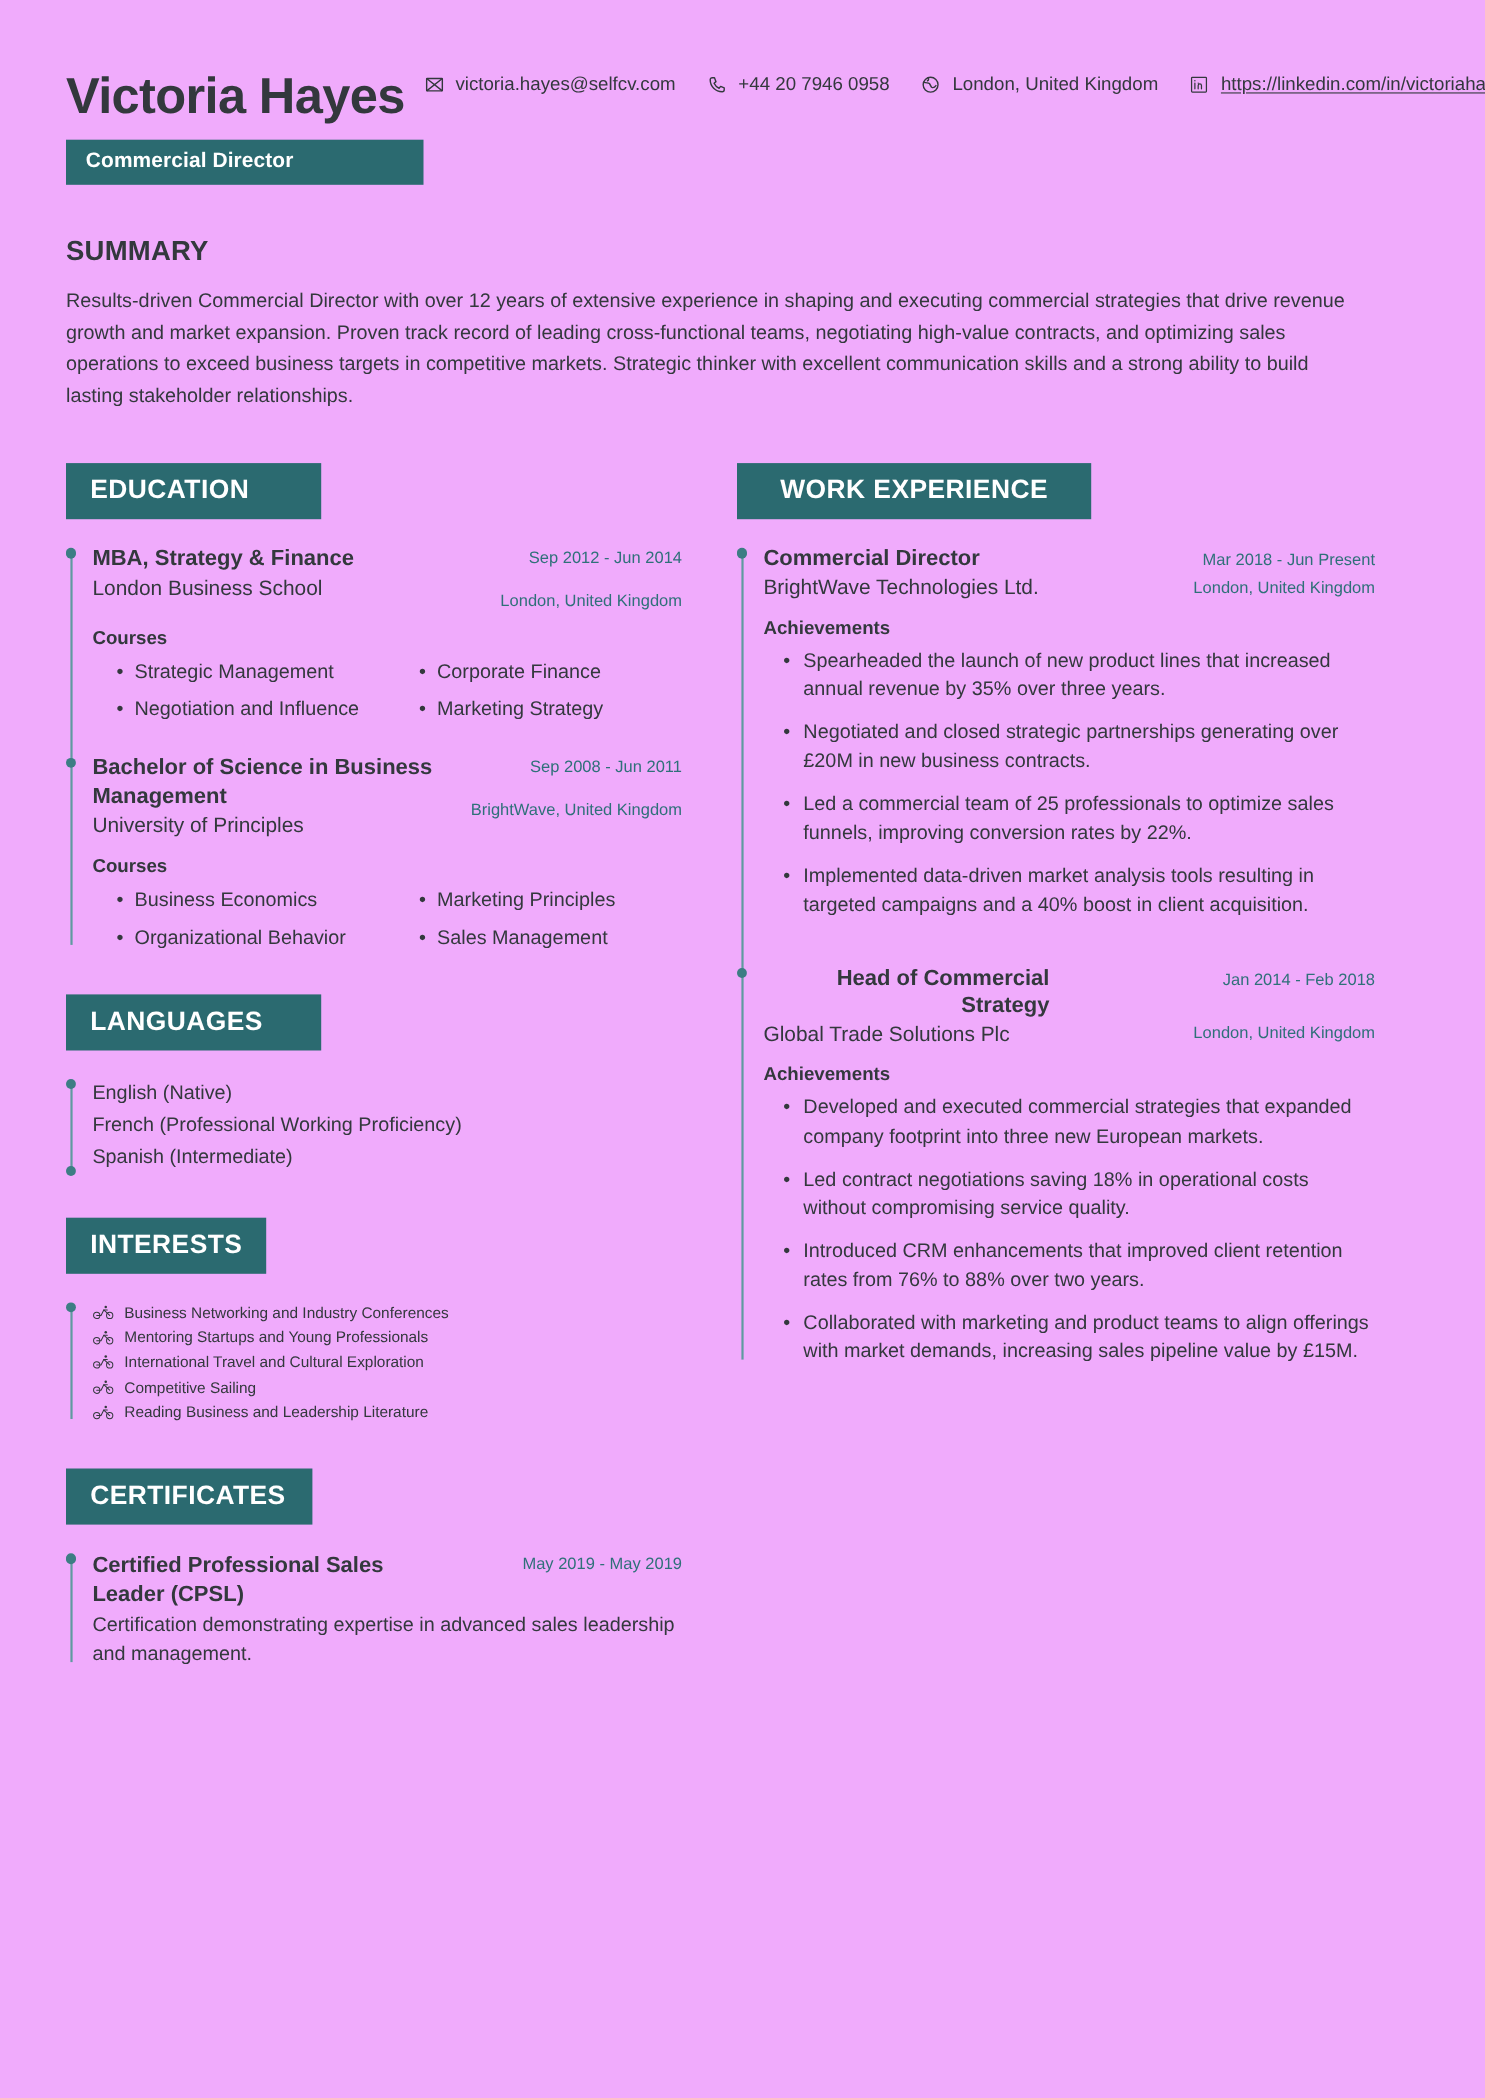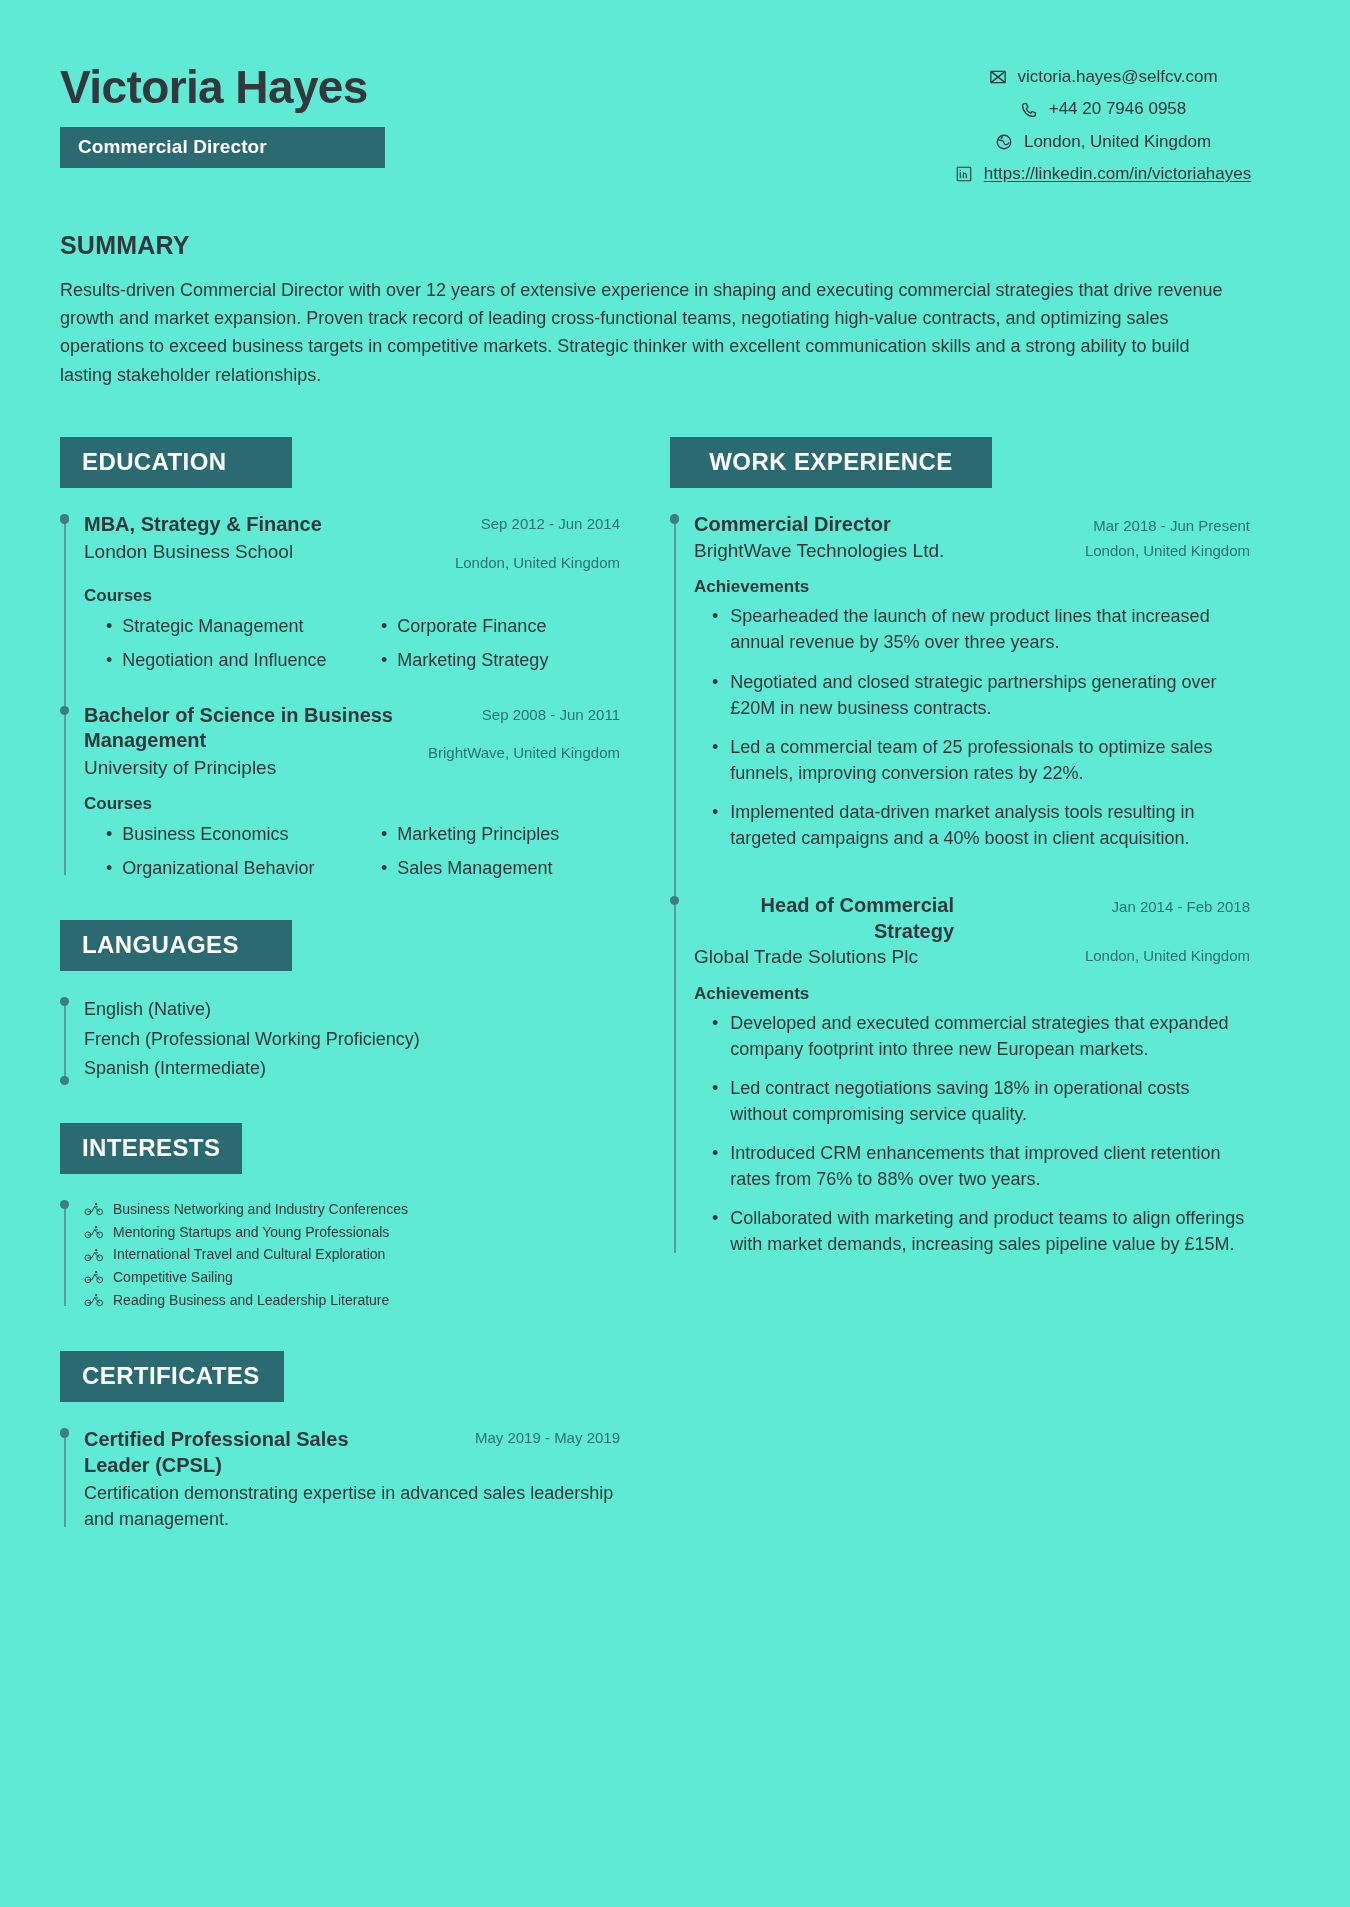--- a/index.html
+++ b/index.html
@@ -12,22 +12,22 @@
   body {
     font-family: "Liberation Sans", sans-serif;
     color: #33383d;
     -webkit-font-smoothing: antialiased;
   }
 
   .page {
     position: relative;
     width: 1350px;
     min-height: 1907px;
-    background: #5eead4;
-    padding: 55px 82px 40px 60px;
+    background: #f0abfc;
+    padding: 55px 60px 40px 60px;
   }
 
   
   .header {
     display: flex;
     justify-content: space-between;
     align-items: flex-start;
     margin-bottom: 46px;
   }
 
@@ -49,23 +49,23 @@
     color: #ffffff;
     font-size: 19px;
     font-weight: 700;
     letter-spacing: 0.1px;
     padding: 9px 18px 10px 18px;
     min-width: 325px;
   }
 
   .contact {
     display: flex;
-    flex-direction: column;
-    align-items: center;
-    gap: 12px;
+    flex-direction: row;
+    align-items: flex-end;
+    gap: 28px;
     padding-top: 12px;
     min-width: 330px;
   }
 
   .contact-row {
     display: flex;
     align-items: center;
     gap: 10px;
     font-size: 17px;
     color: #33383d;

